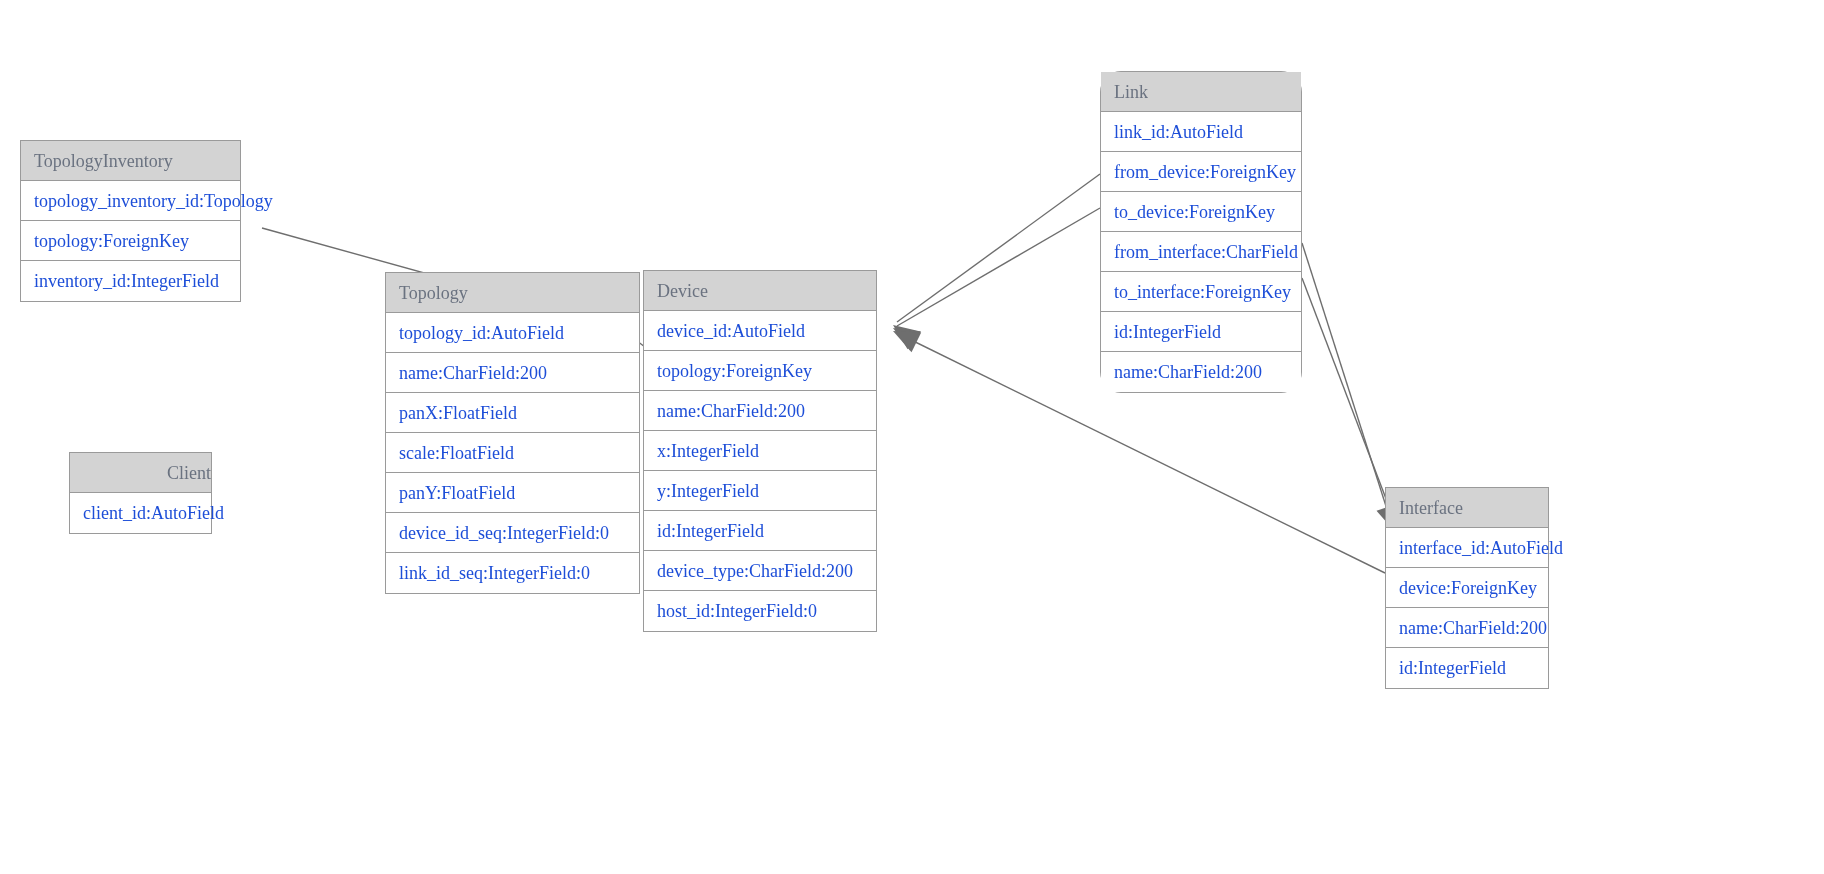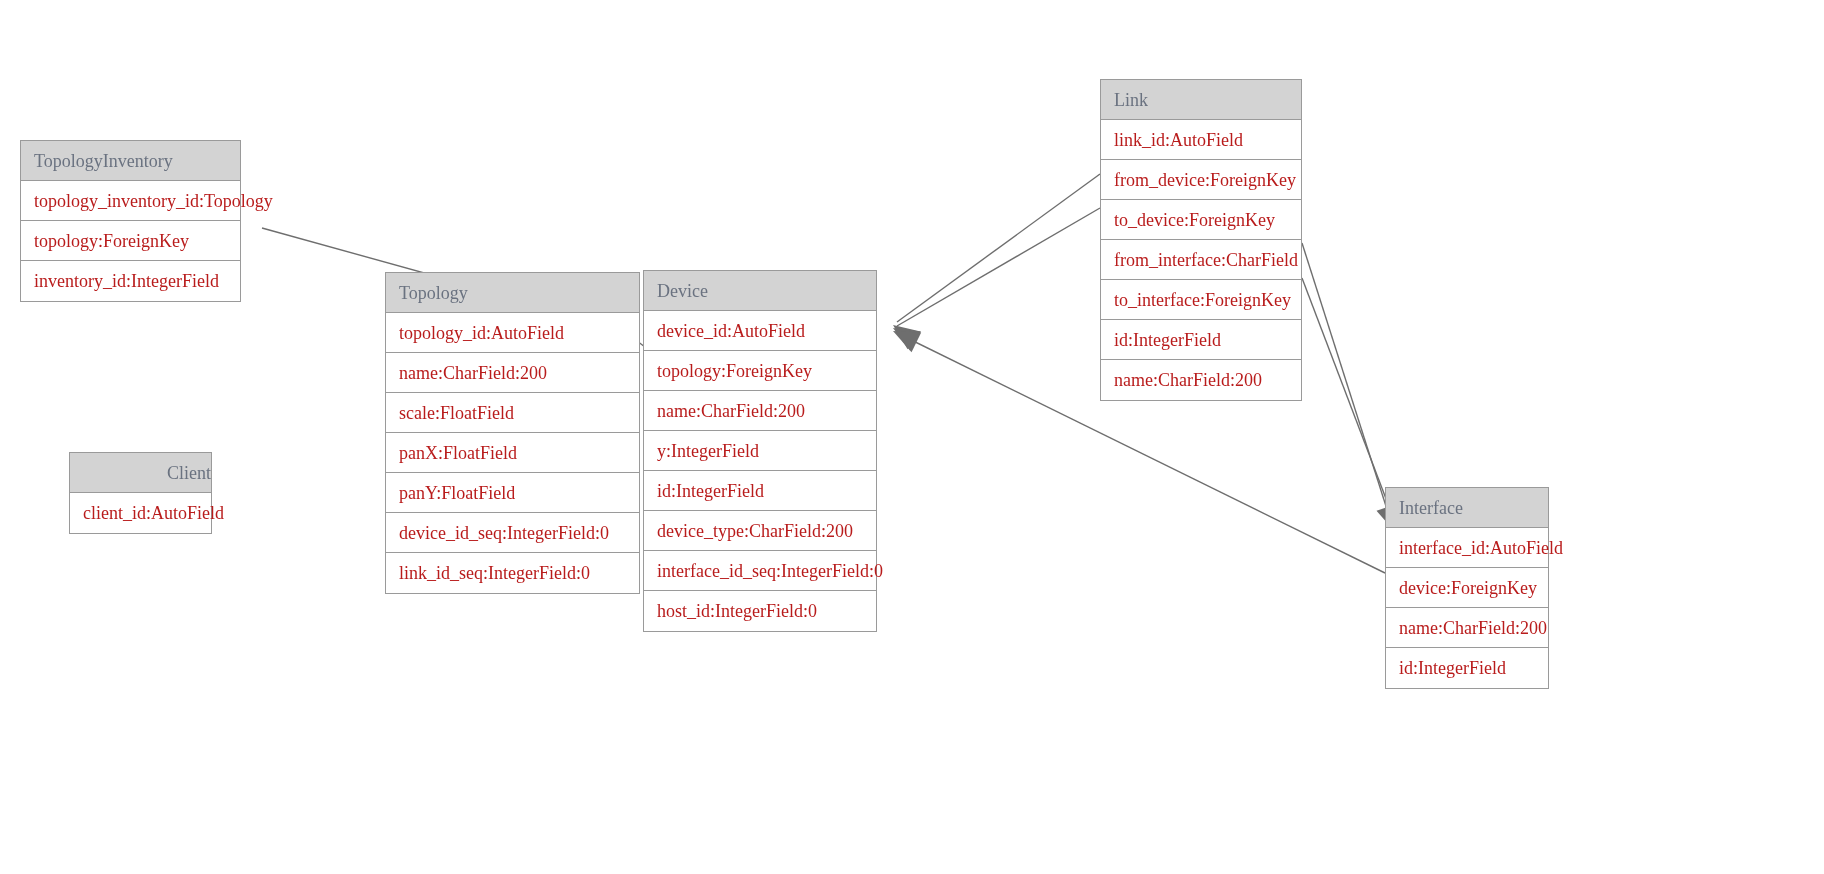--- a/index.html
+++ b/index.html
@@ -41,21 +41,21 @@
     color: #6a7280;
     font-size: 18px;
     line-height: 40px;
     height: 40px;
     padding: 0 0 0 13px;
     white-space: nowrap;
   }
   .entity-row {
     box-sizing: border-box;
     border-bottom: 1px solid #9a9a9a;
-    color: #b91c1c;
+    color: #1d4ed8;
     font-size: 18px;
     line-height: 40px;
     height: 40px;
     padding: 0 13px 0 13px;
     white-space: nowrap;
     background: #ffffff;
   }
   .entity-row:last-child {
     border-bottom: none;
   }
@@ -104,38 +104,38 @@
         <div class="entity-row">inventory_id:IntegerField</div>
       </div>
       <div class="entity" style="left: 69px; top: 452px; width: 143px; text-align: right;">
         <div class="entity-header">Client</div>
         <div class="entity-row">client_id:AutoField</div>
       </div>
       <div class="entity" style="left: 385px; top: 272px; width: 255px;">
         <div class="entity-header">Topology</div>
         <div class="entity-row">topology_id:AutoField</div>
         <div class="entity-row">name:CharField:200</div>
+        <div class="entity-row">panX:FloatField</div>
         <div class="entity-row">scale:FloatField</div>
-        <div class="entity-row">panX:FloatField</div>
         <div class="entity-row">panY:FloatField</div>
         <div class="entity-row">device_id_seq:IntegerField:0</div>
         <div class="entity-row">link_id_seq:IntegerField:0</div>
       </div>
       <div class="entity" style="left: 643px; top: 270px; width: 234px;">
         <div class="entity-header">Device</div>
         <div class="entity-row">device_id:AutoField</div>
         <div class="entity-row">topology:ForeignKey</div>
         <div class="entity-row">name:CharField:200</div>
+        <div class="entity-row">x:IntegerField</div>
         <div class="entity-row">y:IntegerField</div>
         <div class="entity-row">id:IntegerField</div>
         <div class="entity-row">device_type:CharField:200</div>
-        <div class="entity-row">interface_id_seq:IntegerField:0</div>
         <div class="entity-row">host_id:IntegerField:0</div>
       </div>
-      <div class="entity" style="left: 1100px; top: 79px; width: 202px;">
+      <div class="entity" style="left: 1100px; top: 71px; width: 202px; border-radius: 21px;">
         <div class="entity-header">Link</div>
         <div class="entity-row">link_id:AutoField</div>
         <div class="entity-row">from_device:ForeignKey</div>
         <div class="entity-row">to_device:ForeignKey</div>
         <div class="entity-row">from_interface:CharField</div>
         <div class="entity-row">to_interface:ForeignKey</div>
         <div class="entity-row">id:IntegerField</div>
         <div class="entity-row">name:CharField:200</div>
       </div>
       <div class="entity" style="left: 1385px; top: 487px; width: 164px;">

